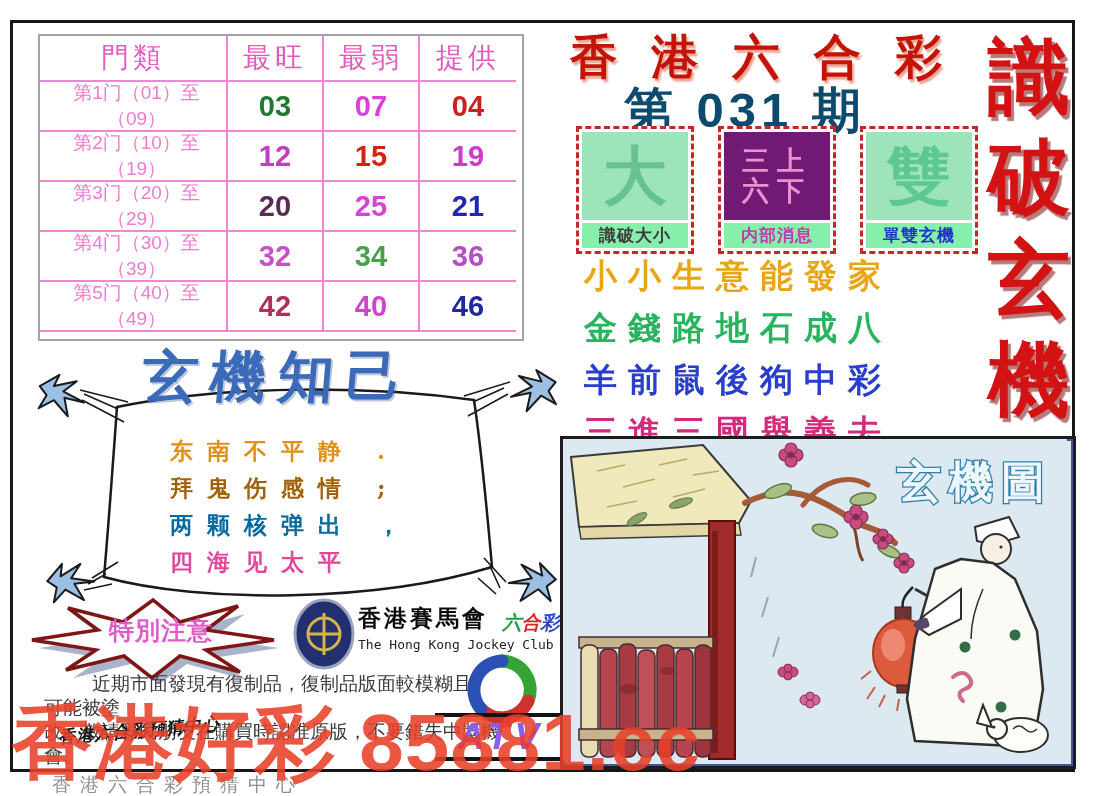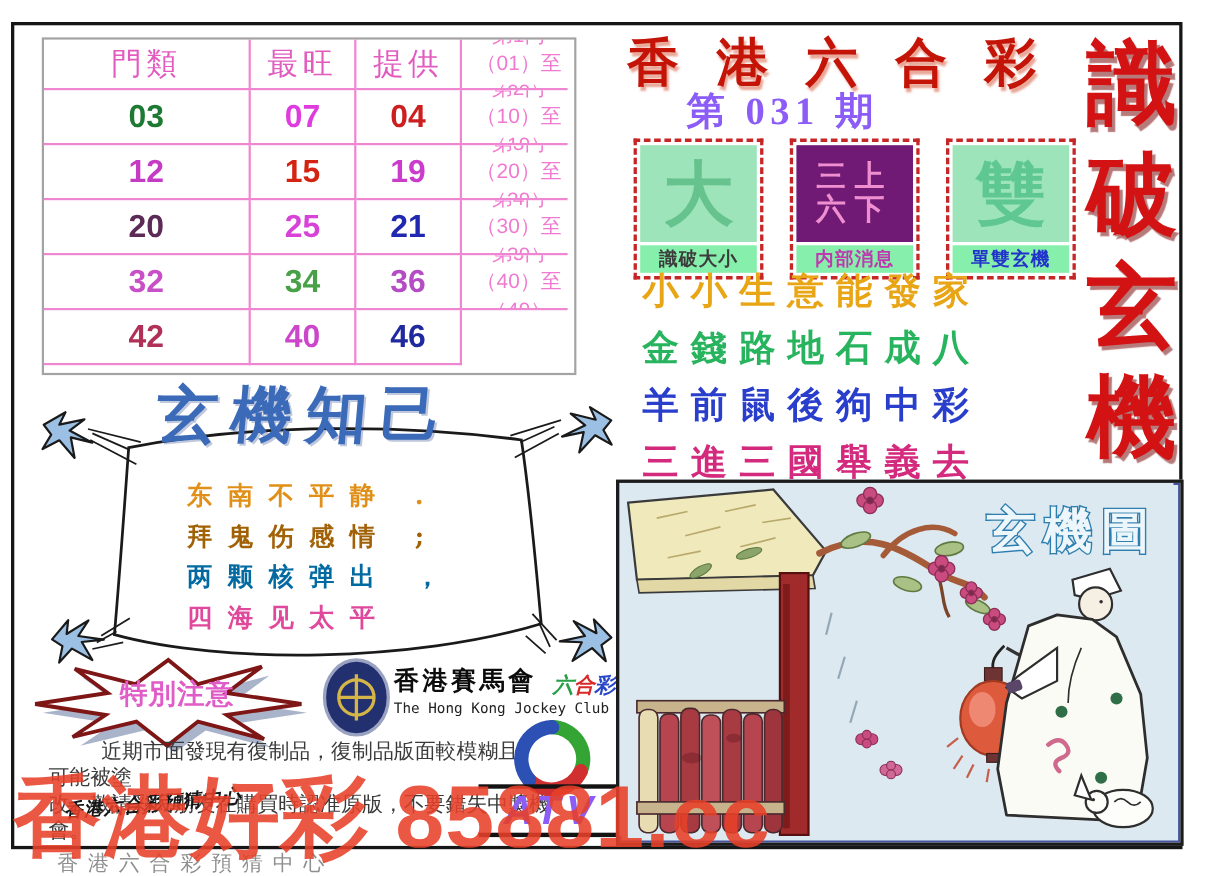--- a/index.html
+++ b/index.html
@@ -15,36 +15,36 @@
   #cat-table .cell{border-right:2px solid #ef86d2;border-bottom:2px solid #ef86d2;
                    display:flex;align-items:center;justify-content:center;overflow:hidden;}
   #cat-table .cell:nth-child(4n){border-right:none;}
   #cat-table .hdr{font-family:"Liberation Serif",serif;font-size:28px;color:#e25cc0;letter-spacing:4px;}
   #cat-table .rowlab{font-size:19px;color:#f07ad0;justify-content:flex-start;padding-left:7px;letter-spacing:0px;}
   #cat-table .num{font-size:29px;font-weight:700;}
   
   #masthead{left:570px;top:26px;width:372px;display:flex;justify-content:space-between;
             font-family:"DejaVu Serif",serif;font-size:47px;font-weight:bold;color:#c41408;
             text-shadow:2px 3px 2px rgba(214,90,60,.55);}
-  #issue{left:624px;top:78px;font-family:Liberation Serif, serif;font-size:35px;font-weight:bold;
-         color:#8b5cf6;letter-spacing:5px;}
+  #issue{left:624px;top:78px;font-family:Liberation Sans, sans-serif;font-size:49px;font-weight:bold;
+         color:#0c4a6e;letter-spacing:5px;}
   #vtitle{left:986px;top:26px;width:86px;text-align:center;font-family:"DejaVu Serif",serif;
           font-weight:bold;font-size:82px;line-height:101px;color:#d31313;
           text-shadow:3px 4px 1px rgba(122,12,12,.55);}
   
   #tipboxes{left:576px;top:126px;display:flex;gap:24px;}
   .tipbox{width:106px;border:3px dashed #c62626;background:#fff;padding:3px;}
   .tipbox .main{height:88px;display:flex;align-items:center;justify-content:center;
                 font-family:"DejaVu Serif",serif;font-weight:bold;}
   .tipbox .main.one{font-size:64px;}
   .tipbox .main.two{flex-direction:column;font-size:27px;line-height:30px;letter-spacing:8px;}
   .tipbox .lab{height:25px;margin-top:3px;background:#86efac;display:flex;align-items:center;
                justify-content:center;font-size:17px;font-weight:bold;letter-spacing:1px;}
   
-  #verse{left:584px;top:242px;width:356px;font-family:"DejaVu Serif",serif;font-weight:bold;}
+  #verse{left:584px;top:254px;width:356px;font-family:"DejaVu Serif",serif;font-weight:bold;}
   #verse .vline{font-size:33px;letter-spacing:11px;margin-bottom:7px;white-space:nowrap;}
   
   #banner-title{left:142px;top:340px;font-family:"DejaVu Serif",serif;font-size:56px;font-weight:bold;
                 color:#3a6ab8;letter-spacing:12px;transform:skewX(-5deg);
                 text-shadow:2px 2px 0 rgba(40,70,140,.3);}
   #banner-poem{left:170px;top:432px;font-family:"DejaVu Serif",serif;font-weight:bold;}
   #banner-poem .bline{font-size:23px;letter-spacing:14px;line-height:37px;white-space:nowrap;}
   
   #star-text{left:96px;top:614px;width:130px;text-align:center;font-size:25px;font-weight:bold;
              color:#e05cc8;letter-spacing:1px;}
@@ -72,20 +72,21 @@
 </head>
 <body>
 
 <div id="page">
 
   <div class="abs" id="frame"></div>
 
   <div class="abs" id="cat-table">
     <div class="cell hdr">門類</div>
     <div class="cell hdr">最旺</div>
+    <div class="cell hdr">最弱</div>
     <div class="cell hdr">提供</div>
 
     <div class="cell rowlab">第1门（01）至（09）</div>
     <div class="cell num" style="color: rgb(30, 122, 51);">03</div>
     <div class="cell num" style="color: rgb(222, 60, 222);">07</div>
     <div class="cell num" style="color: rgb(204, 31, 31);">04</div>
 
     <div class="cell rowlab">第2门（10）至（19）</div>
     <div class="cell num" style="color: rgb(196, 60, 196);">12</div>
     <div class="cell num" style="color: rgb(212, 35, 16);">15</div>

